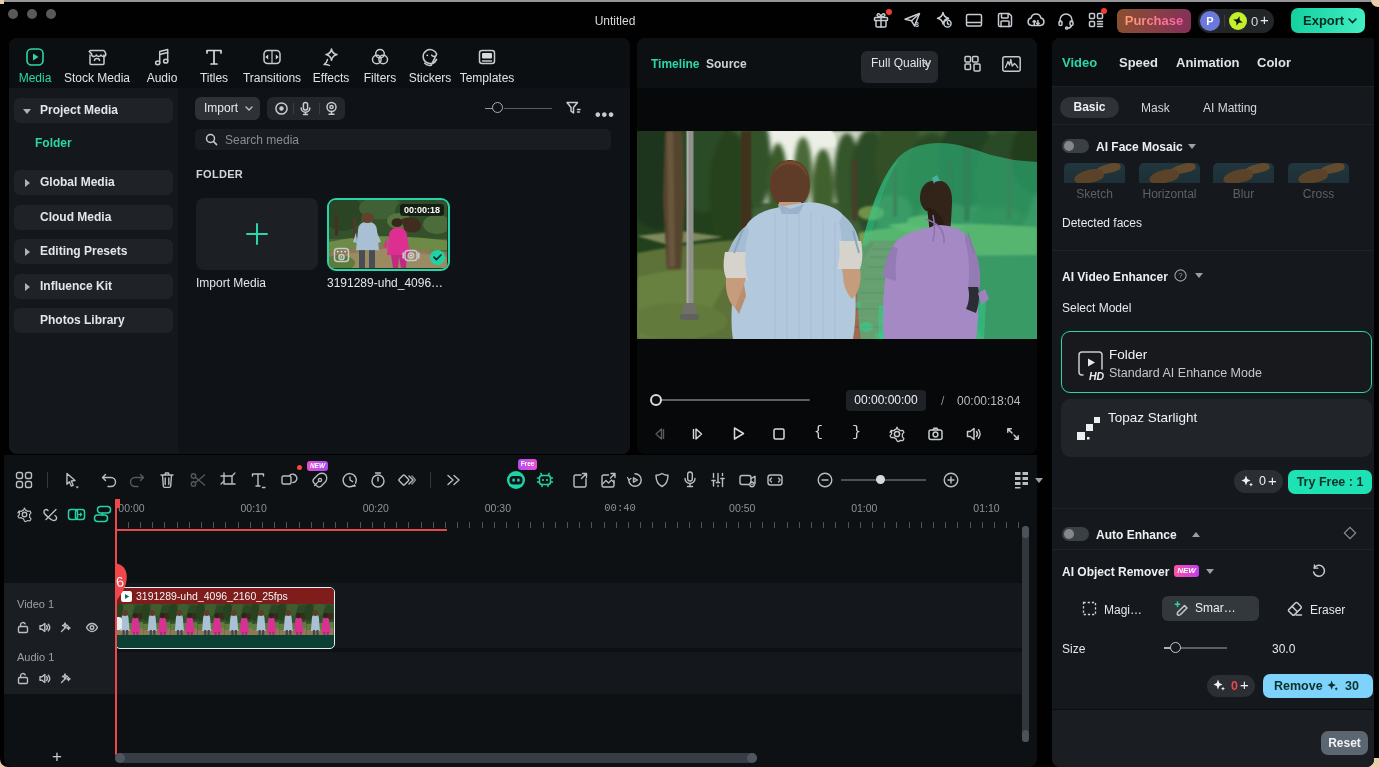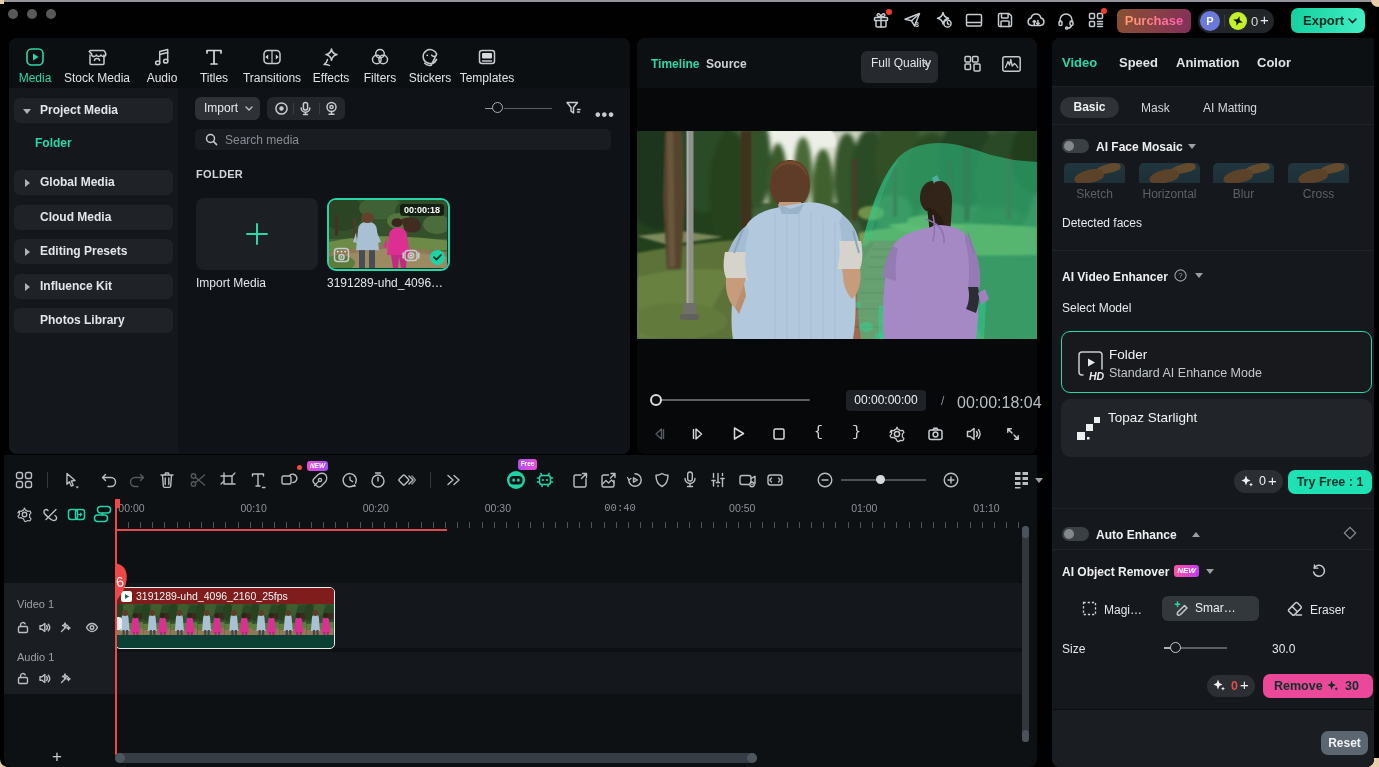--- a/index.html
+++ b/index.html
@@ -40,20 +40,21 @@
 <div class="tan" style="left:1371px;top:0;width:8px;height:7px;border-radius:0 0 0 8px;"></div>
 <div class="tan" style="left:0;top:0;width:4px;height:4px;"></div>
 <div class="tan" style="left:0;top:759px;width:7px;height:8px;border-radius:0 8px 0 0;"></div>
 <div class="tan" style="left:1363px;top:758px;width:16px;height:9px;border-radius:8px 0 0 0;"></div>
 <div id="win">
 
   <div id="titlebar">
     <div class="tl" style="left:8px;"></div>
     <div class="tl" style="left:27px;"></div>
     <div class="tl" style="left:46px;"></div>
+    <div id="title-txt">Untitled</div>
     <div id="tb-icons">
       <svg style="position:absolute;left:871px;top:8px;" width="20" height="20" viewBox="0 0 20 20" class="row-ic">
         <rect x="3.5" y="7.5" width="13" height="3" rx="0.8"></rect>
           <path d="M5 10.5 v5.5 a1 1 0 0 0 1 1 h8 a1 1 0 0 0 1-1 v-5.5"></path>
           <path d="M10 7.5 v9.5"></path>
           <path d="M10 7 C7 7 5.5 5.8 6.3 4.4 C7.1 3 9.3 3.6 10 7 C10.7 3.6 12.9 3 13.7 4.4 C14.5 5.8 13 7 10 7 Z"></path>
       </svg>
       <circle><div style="position:absolute;left:886px;top:7px;width:6px;height:6px;border-radius:50%;background:#f33b30;"></div>
       <svg style="position:absolute;left:902px;top:8px;" width="21" height="20" viewBox="0 0 21 20" class="row-ic">
         <path d="M3 9.2 L17.5 3.5 L12.5 16 L9.5 10.8 L3 9.2 Z"></path>
@@ -458,21 +459,21 @@
         <path d="M247 208 C246 196 246 186 247 176 L242 174 C241 186 241 198 243 208 Z" fill="#2fd492" opacity="0.5"></path>
         <path d="M339 208 L342 174 L349 170 L347 208 Z" fill="#2fd492" opacity="0.45"></path>
       </svg>
     </div>
     <div id="prevctl">
 
       <div style="position:absolute;left:23px;top:361px;width:150px;height:2px;background:#5c6167;border-radius:1px;"></div>
       <div style="position:absolute;left:13px;top:356px;width:12px;height:12px;border-radius:50%;border:2.2px solid #d9dcdf;background:#0a0c0d;box-sizing:border-box;"></div>
       <div style="position:absolute;left:209px;top:352px;width:80px;height:21px;background:#1e2125;border-radius:4px;color:#f0f2f4;text-align:center;line-height:21px;font-size:12px;">00:00:00:00</div>
       <div style="position:absolute;left:304px;top:356px;color:#888e94;">/</div>
-      <div style="position:absolute;left:320px;top:356px;color:#b8bdc2;font-size:16px;">00:00:18:04</div>
+      <div style="position:absolute;left:320px;top:356px;color:#b8bdc2;font-size:12px;">00:00:18:04</div>
 
       <svg style="position:absolute;left:14px;top:388px;" width="16" height="16" viewBox="0 0 16 16">
           <path d="M10.5 3 L5 8 L10.5 13 Z" stroke="#565c62" fill="none" stroke-width="1.4" stroke-linejoin="round"></path>
           <path d="M12.5 3 v10" stroke="#565c62" stroke-width="1.4"></path>
         </svg>
       <svg style="position:absolute;left:53px;top:388px;" width="16" height="16" viewBox="0 0 16 16">
           <path d="M3.5 3 v10" stroke="#d6dadd" stroke-width="1.4"></path>
           <path d="M6 3 L11.5 8 L6 13 Z" stroke="#d6dadd" fill="none" stroke-width="1.4" stroke-linejoin="round"></path>
         </svg>
       <svg style="position:absolute;left:93px;top:387px;" width="17" height="17" viewBox="0 0 17 17">
@@ -623,21 +624,21 @@
       <div style="position:absolute;left:220px;top:604px;color:#e4e7ea;">30.0</div>
 
       <div style="position:absolute;left:155px;top:637px;width:48px;height:22px;background:#2b2e33;border-radius:11px;">
         <svg style="position:absolute;left:6px;top:4px;" width="13" height="13" viewBox="0 0 13 13">
             <path d="M5 0.5 L6.3 4 L9.5 5.5 L6.3 7 L5 10.5 L3.7 7 L0.5 5.5 L3.7 4 Z" fill="#eef0f2"></path>
             <path d="M10 7.5 L10.6 9 L12 9.6 L10.6 10.2 L10 11.7 L9.4 10.2 L8 9.6 L9.4 9 Z" fill="#eef0f2"></path>
           </svg>
         <div style="position:absolute;left:24px;top:3.5px;color:#e5484d;font-size:12.5px;font-weight:700;">0</div>
         <div style="position:absolute;left:33px;top:1px;color:#eef0f2;font-size:15px;">+</div>
       </div>
-      <div style="position:absolute;left:211px;top:636px;width:110px;height:24px;background:#ec4899;border-radius:7px;color:#0c312a;font-weight:700;line-height:24px;font-size:12.5px;">
+      <div style="position:absolute;left:211px;top:636px;width:110px;height:24px;background:#7dd3fc;border-radius:7px;color:#0c312a;font-weight:700;line-height:24px;font-size:12.5px;">
         <span style="margin-left:11px;">Remove</span>
         <svg style="position:absolute;left:64px;top:6px;" width="12" height="12" viewBox="0 0 13 13">
             <path d="M5 0.5 L6.3 4 L9.5 5.5 L6.3 7 L5 10.5 L3.7 7 L0.5 5.5 L3.7 4 Z" fill="#0c312a"></path>
             <path d="M10 7.5 L10.6 9 L12 9.6 L10.6 10.2 L10 11.7 L9.4 10.2 L8 9.6 L9.4 9 Z" fill="#0c312a"></path>
           </svg>
         <span style="position:absolute;left:82px;">30</span>
       </div>
       <div style="position:absolute;left:0;top:671px;width:100%;height:1px;background:#0a0c0e;"></div>
       <div style="position:absolute;left:0;top:672px;width:100%;height:57px;background:#1a1d21;border-radius:0 0 8px 8px;">
         <div style="position:absolute;left:269px;top:21px;width:47px;height:24px;background:#5b6670;border-radius:7px;color:#f0f2f4;font-weight:700;text-align:center;line-height:24px;">Reset</div>

